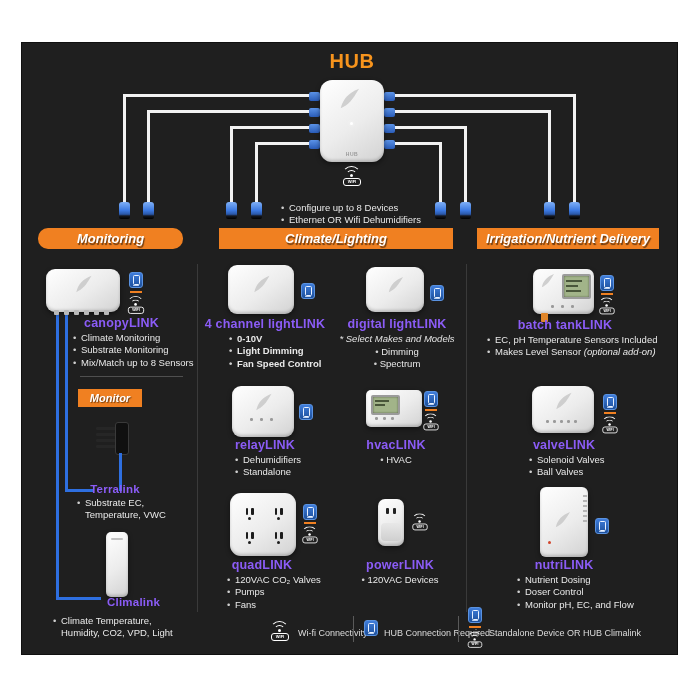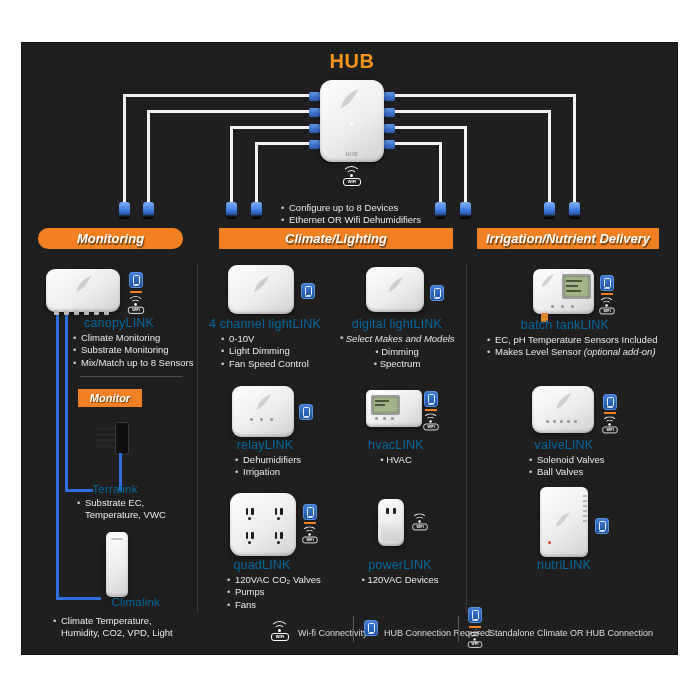--- a/index.html
+++ b/index.html
@@ -61,21 +61,21 @@
        border-radius:50%;box-sizing:border-box;}
   .a1{left:0;top:0;width:19px;height:19px;}
   .a2{left:4px;top:4px;width:11px;height:11px;}
   .wdot2{position:absolute;left:8.2px;top:8.2px;width:3px;height:3px;border-radius:50%;background:#fff;}
   .wpill{position:absolute;left:1px;top:11.5px;width:16px;height:6px;border:1px solid #fff;
          border-radius:3px;color:#fff;font-size:4px;line-height:6px;text-align:center;font-weight:bold;}
   .orline{position:absolute;height:2px;background:#F08021;}
   .ordash{position:absolute;width:12px;height:0;border-top:2px dashed #F08021;}
 
   
-  .dname{position:absolute;color:#0369a1;font-weight:normal;font-size:12.5px;letter-spacing:.2px;}
+  .dname{position:absolute;color:#8b5cf6;font-weight:bold;font-size:12.5px;letter-spacing:.2px;}
   .dname-s{font-size:11.5px;}
   .tc{text-align:center;}
   .blts{position:absolute;}
   .blt{position:relative;padding-left:9px;color:#E9E9E9;font-size:9.5px;line-height:12.3px;}
   .blt::before{content:"•";position:absolute;left:1px;color:#cfcfcf;}
   .blt-c{color:#E9E9E9;font-size:9.5px;line-height:12.3px;text-align:center;}
   .blt-c::before{content:"• ";color:#cfcfcf;}
   .note{position:absolute;color:#e4e4e4;font-style:italic;font-size:9.5px;text-align:center;}
   .it{font-style:italic;}
   .hline{position:absolute;height:1px;background:#4f4f4f;}
@@ -207,21 +207,21 @@
     <div class="blt">Climate Temperature, Humidity, CO2, VPD, Light</div>
   </div>
 
   <div class="dev" style="left:228px;top:265px;width:66px;height:49px;">
     <svg class="leaf" style="left:22px;top:12px;transform:rotate(-14deg);" width="24" height="15" viewBox="0 0 24 16">
         <path d="M2 14 C6 6 13 2 22 1 C18 5 15 8 12 10 C9 12 5 13.5 2 14 Z" fill="#c9c9c9"></path>
       </svg>
   </div>
   <div class="hubicon" style="left:301px;top:283px;"></div>
   <div class="dname tc" style="left:200px;top:317px;width:130px;">4 channel lightLINK</div>
-  <div class="blts" style="left:220px;top:333px;width:110px;">
+  <div class="blts" style="left:228px;top:333px;width:110px;font-weight:bold;">
     <div class="blt">0-10V</div>
     <div class="blt">Light Dimming</div>
     <div class="blt">Fan Speed Control</div>
   </div>
 
   <div class="dev" style="left:366px;top:267px;width:58px;height:45px;">
     <svg class="leaf" style="left:19px;top:11px;transform:rotate(-14deg);" width="22" height="14" viewBox="0 0 24 16">
         <path d="M2 14 C6 6 13 2 22 1 C18 5 15 8 12 10 C9 12 5 13.5 2 14 Z" fill="#c9c9c9"></path>
       </svg>
   </div>
@@ -238,21 +238,21 @@
         <path d="M2 14 C6 6 13 2 22 1 C18 5 15 8 12 10 C9 12 5 13.5 2 14 Z" fill="#c9c9c9"></path>
       </svg>
     <span class="dot" style="left:18px;top:32px;"></span>
       <span class="dot" style="left:28px;top:32px;"></span>
       <span class="dot" style="left:38px;top:32px;"></span>
   </div>
   <div class="hubicon" style="left:299px;top:404px;"></div>
   <div class="dname tc" style="left:203px;top:438px;width:124px;">relayLINK</div>
   <div class="blts" style="left:234px;top:454px;width:100px;">
     <div class="blt">Dehumidifiers</div>
-    <div class="blt">Irrigation</div>
+    <div class="blt">Standalone</div>
   </div>
 
   <div class="dev" style="left:366px;top:390px;width:56px;height:37px;border-radius:5px;">
     <div class="lcd" style="left:5px;top:5px;width:25px;height:16px;">
       <span class="lcdline" style="left:2px;top:3px;width:14px;"></span>
       <span class="lcdline" style="left:2px;top:7px;width:10px;"></span>
     </div>
     <span class="dot" style="left:9px;top:27px;"></span>
       <span class="dot" style="left:17px;top:27px;"></span>
       <span class="dot" style="left:25px;top:27px;"></span>
@@ -382,34 +382,39 @@
     <span class="notch" style="right:1px;top:8px;"></span>
       <span class="notch" style="right:1px;top:13px;"></span>
       <span class="notch" style="right:1px;top:18px;"></span>
       <span class="notch" style="right:1px;top:23px;"></span>
       <span class="notch" style="right:1px;top:28px;"></span>
       <span class="notch" style="right:1px;top:33px;"></span>
     <span class="reddot" style="left:8px;top:54px;"></span>
   </div>
   <div class="hubicon" style="left:595px;top:518px;"></div>
   <div class="dname tc" style="left:502px;top:558px;width:124px;">nutriLINK</div>
+  <div class="blts" style="left:516px;top:574px;width:136px;">
+    <div class="blt">Nutrient Dosing</div>
+    <div class="blt">Doser Control</div>
+    <div class="blt">Monitor pH, EC, and Flow</div>
+  </div>
 
   <div class="wifiicon" style="left:270px;top:621px;">
     <span class="arc a1"></span>
       <span class="arc a2"></span>
       <span class="wdot2"></span>
     <span class="wpill">WIFI</span>
   </div>
   <div class="leglbl" style="left:298px;top:628px;">Wi-fi Connectivity</div>
   <div class="ldiv" style="left:353px;top:616px;"></div>
   <div class="hubicon" style="left:364px;top:620px;"></div>
   <div class="leglbl" style="left:384px;top:628px;">HUB Connection Required</div>
   <div class="ldiv" style="left:458px;top:616px;"></div>
   <div class="hubicon" style="left:468px;top:607px;"></div>
   <div class="ordash" style="left:469px;top:626px;"></div>
   <div class="wifiicon" style="left:465px;top:630px;transform:scale(.8);">
     <span class="arc a1"></span>
       <span class="arc a2"></span>
       <span class="wdot2"></span>
     <span class="wpill">WIFI</span>
   </div>
-  <div class="leglbl" style="left:489px;top:628px;">Standalone Climate OR HUB Connection</div>
+  <div class="leglbl" style="left:489px;top:628px;">Standalone Device OR HUB Climalink</div>
 </div>
 
 </body></html>

